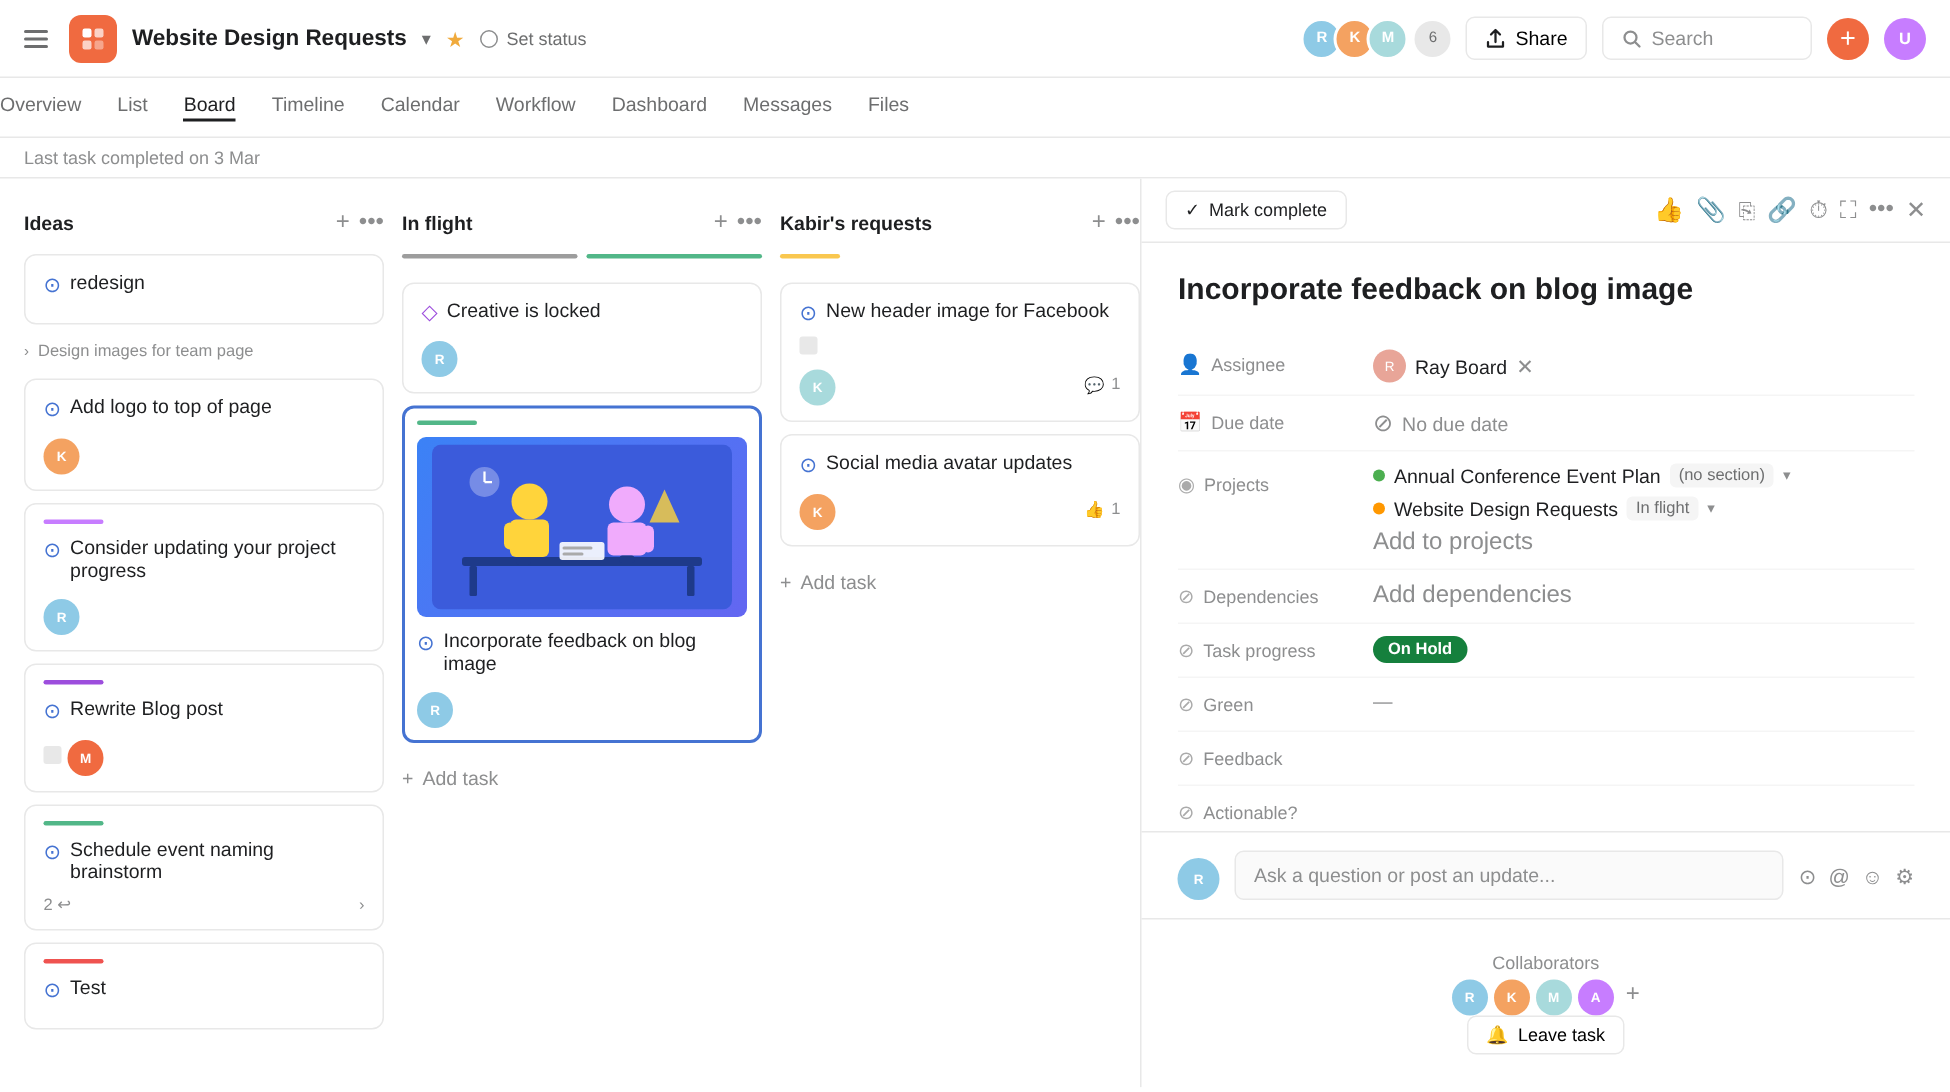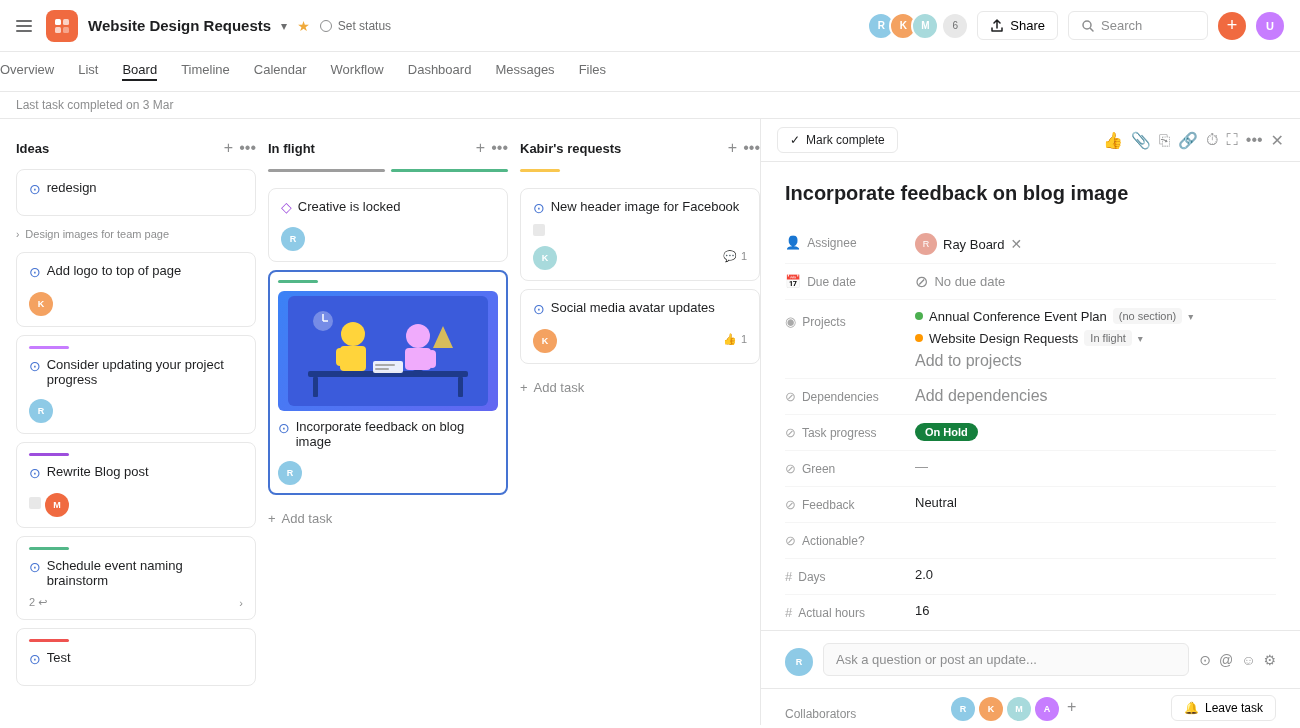--- a/index.html
+++ b/index.html
@@ -84,21 +84,21 @@
     .add-link { font-size: 16px; color: #8d8e8f; cursor: pointer; }
     .on-hold-badge { background: #15803d; color: #fff; border-radius: 12px; padding: 3px 10px; font-size: 11px; font-weight: 600; }
     .dash-value { color: #8d8e8f; }
 
     
     .comment-area { padding: 12px 24px; border-top: 1px solid #e8e8e8; display: flex; align-items: center; gap: 10px; }
     .comment-input { flex: 1; border: 1px solid #e8e8e8; border-radius: 6px; padding: 8px 12px; font-size: 13px; color: #8d8e8f; cursor: text; background: #fafafa; }
     .comment-icons { display: flex; align-items: center; gap: 8px; color: #8d8e8f; font-size: 14px; }
 
     
-    .collaborators-row { display: flex; align-items: flex-end; justify-content: space-between; padding: 4px 24px; border-top: 1px solid #e8e8e8; }
+    .collaborators-row { display: flex; align-items: center; justify-content: space-between; padding: 22px 24px; border-top: 1px solid #e8e8e8; flex-direction: column; }
     .collab-label { font-size: 12px; color: #8d8e8f; }
     .collab-avatars { display: flex; align-items: center; gap: 4px; }
     .leave-btn { display: flex; align-items: center; gap: 6px; padding: 5px 12px; border: 1px solid #e8e8e8; border-radius: 6px; font-size: 12px; cursor: pointer; background: #fff; }
     .bell-icon { color: #8d8e8f; }
   </style>
 </head>
 <body>
 
 <div class="topbar">
   <div class="topbar-left">
@@ -460,21 +460,20 @@
           <span>Green</span>
         </div>
         <div class="field-value dash-value">—</div>
       </div>
 
       <div class="field-row">
         <div class="field-label">
           <span class="field-icon">⊘</span>
           <span>Feedback</span>
         </div>
-        <div class="field-value">Neutral</div>
       </div>
 
       <div class="field-row">
         <div class="field-label">
           <span class="field-icon">⊘</span>
           <span>Actionable?</span>
         </div>
       </div>
 
       <div class="field-row">

